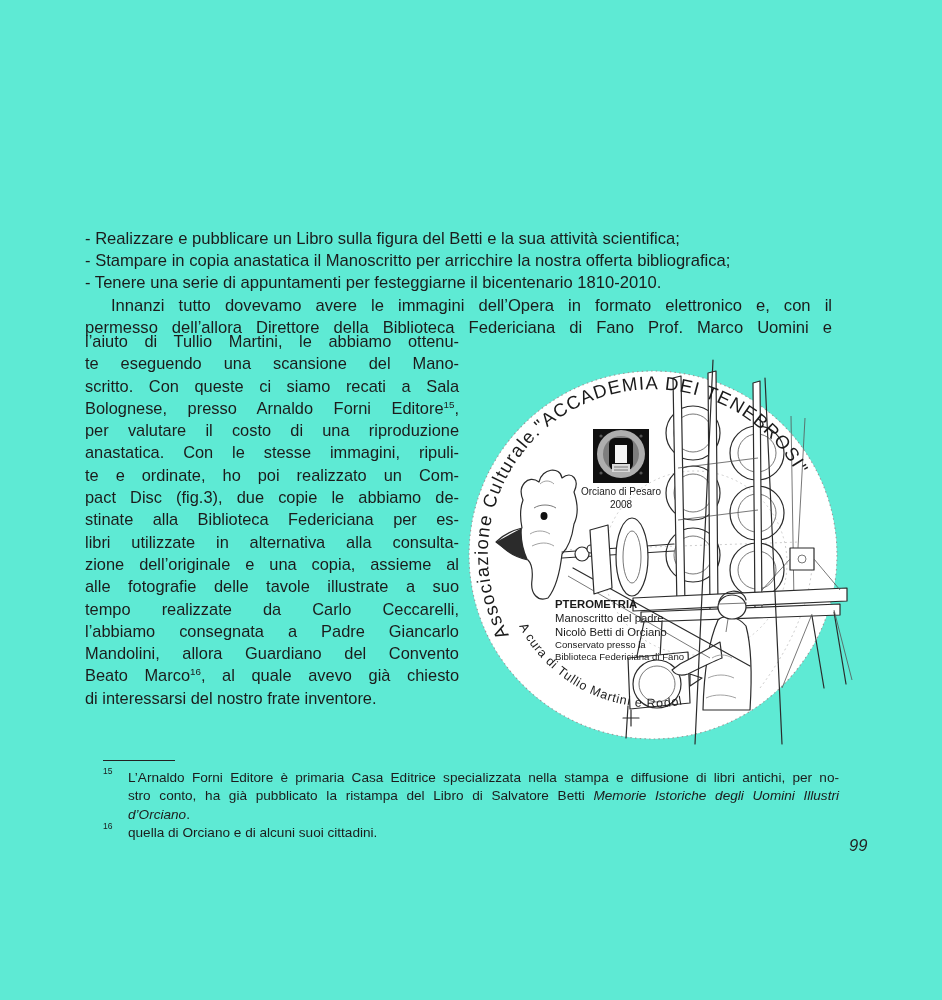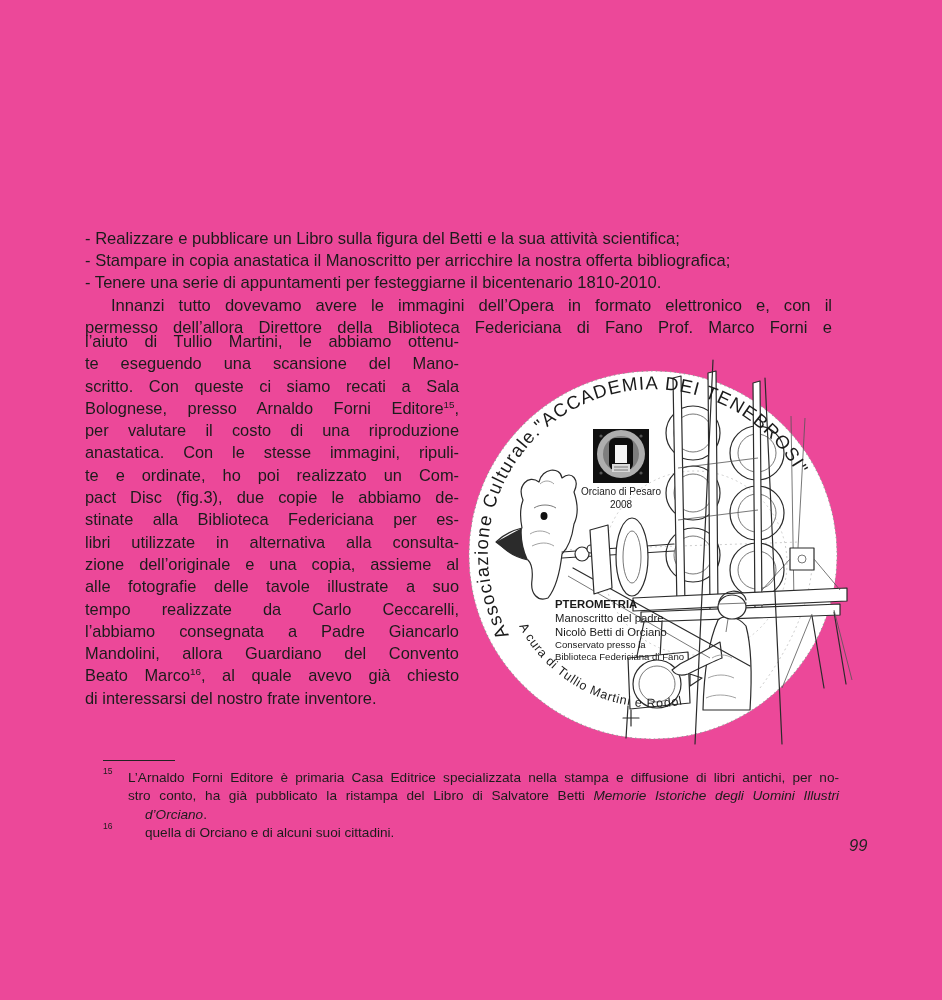--- a/index.html
+++ b/index.html
@@ -1,33 +1,33 @@
 <!DOCTYPE html>
 <html><head>
 <meta charset="utf-8">
 <style>
   html,body{margin:0;padding:0;background:#ffffff;}
   .page{
-    position:relative;width:942px;height:1000px;background:#ec4899;overflow:hidden;
+    position:relative;width:942px;height:1000px;background:#5eead4;overflow:hidden;
     font-family:"Liberation Sans","DejaVu Sans",sans-serif;color:#1c1c1c;
   }
   
   .text-top{position:absolute;left:85px;top:228px;width:747px;font-size:16.6px;line-height:22.2px;}
   .column{position:absolute;left:85px;top:330px;width:374px;font-size:16.4px;line-height:22.3px;}
   .line{text-align:justify;text-align-last:justify;white-space:normal;}
   .line.plain{text-align:left;text-align-last:left;}
   .column .line:last-child{text-align-last:left;}
   .line.indent{padding-left:26px;}
   sup{font-size:0.60em;vertical-align:super;line-height:0;letter-spacing:0;}
   
   .footnotes{position:absolute;left:103px;top:760px;width:736px;font-size:13.6px;line-height:18.4px;}
   .fn-rule{width:72px;border-top:1.5px solid #222;margin-bottom:8px;}
   .fn{position:relative;padding-left:25px;}
   .fn-marker{position:absolute;left:0;top:2px;font-size:8.5px;}
-  .fn .line:last-child{text-align-last:left;margin-left:17px;}
+  .fn .line:last-child{text-align-last:left;}
   .fn i{font-style:italic;}
   .pagenum{position:absolute;left:849px;top:836px;font-size:16.5px;font-style:italic;color:#222;}
   
   .cd{position:absolute;left:460px;top:358px;}
   .cd text{font-family:"Liberation Sans","DejaVu Sans",sans-serif;fill:#1a1a1a;}
   .arc-title{font-size:18.5px;letter-spacing:1.2px;}
   .arc-credit{font-size:12.5px;letter-spacing:0.8px;fill:#333;}
   .cd-small{font-size:10px;}
   .cd-block-b{font-size:11.3px;font-weight:bold;}
   .cd-block{font-size:11.3px;}
@@ -46,21 +46,21 @@
   <div class="text-top">
     <div>
 
         <div class="line plain">- Realizzare e pubblicare un Libro sulla figura del Betti e la sua attività scientifica;</div>
 
         <div class="line plain">- Stampare in copia anastatica il Manoscritto per arricchire la nostra offerta bibliografica;</div>
 
         <div class="line plain">- Tenere una serie di appuntamenti per festeggiarne il bicentenario 1810-2010.</div>
       </div>
     <div class="line indent">Innanzi tutto dovevamo avere le immagini dell’Opera in formato elettronico e, con il</div>
-    <div class="line">permesso dell’allora Direttore della Biblioteca Federiciana di Fano Prof. Marco Forni e</div>
+    <div class="line">permesso dell’allora Direttore della Biblioteca Federiciana di Fano Prof. Marco Uomini e</div>
   </div>
 
   <div class="column">
 
       <div class="line"><span>l’aiuto di Tullio Martini, le abbiamo ottenu-</span><sup></sup><span></span></div>
 
       <div class="line"><span>te eseguendo una scansione del Mano-</span><sup></sup><span></span></div>
 
       <div class="line"><span>scritto. Con queste ci siamo recati a Sala</span><sup></sup><span></span></div>
 

